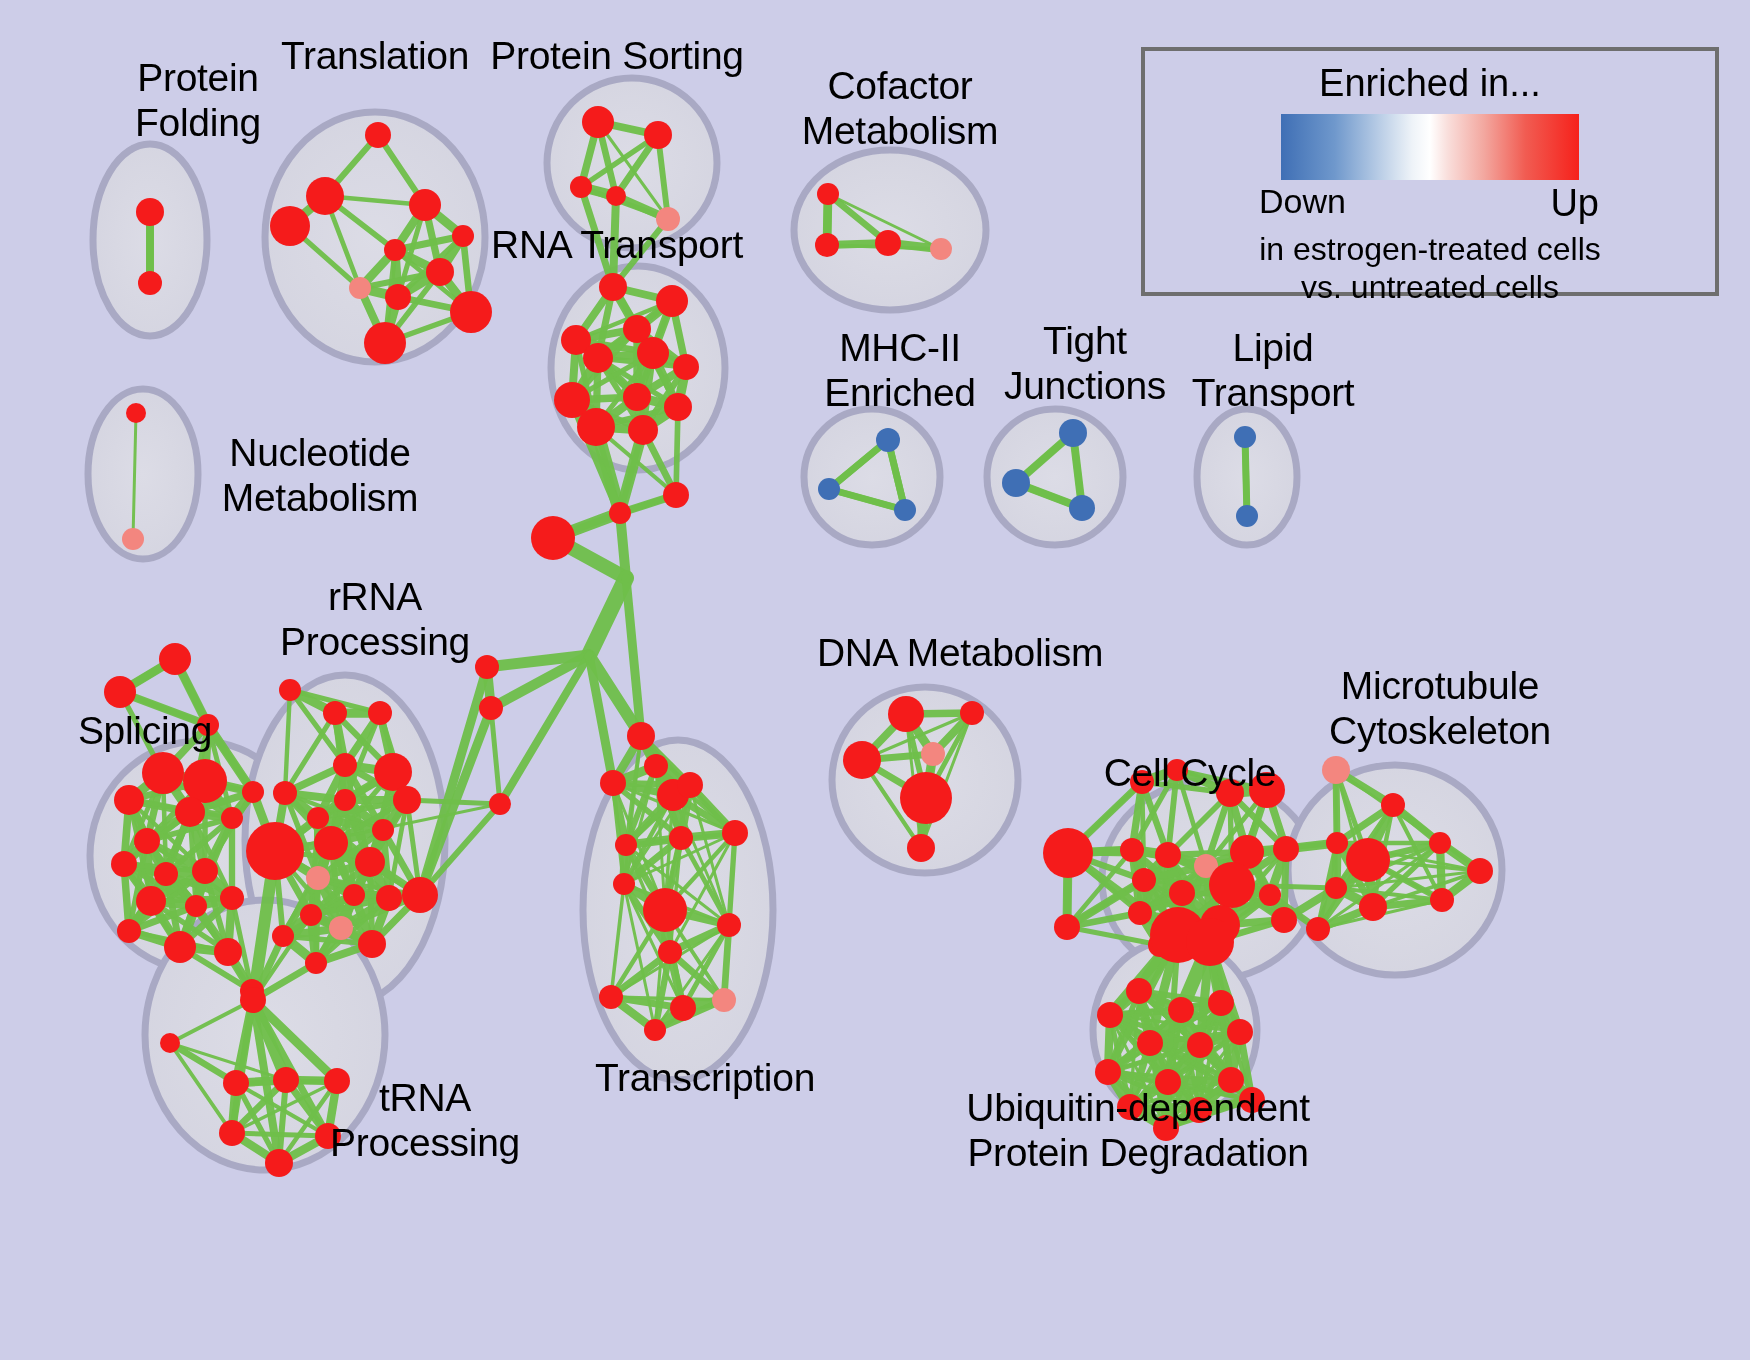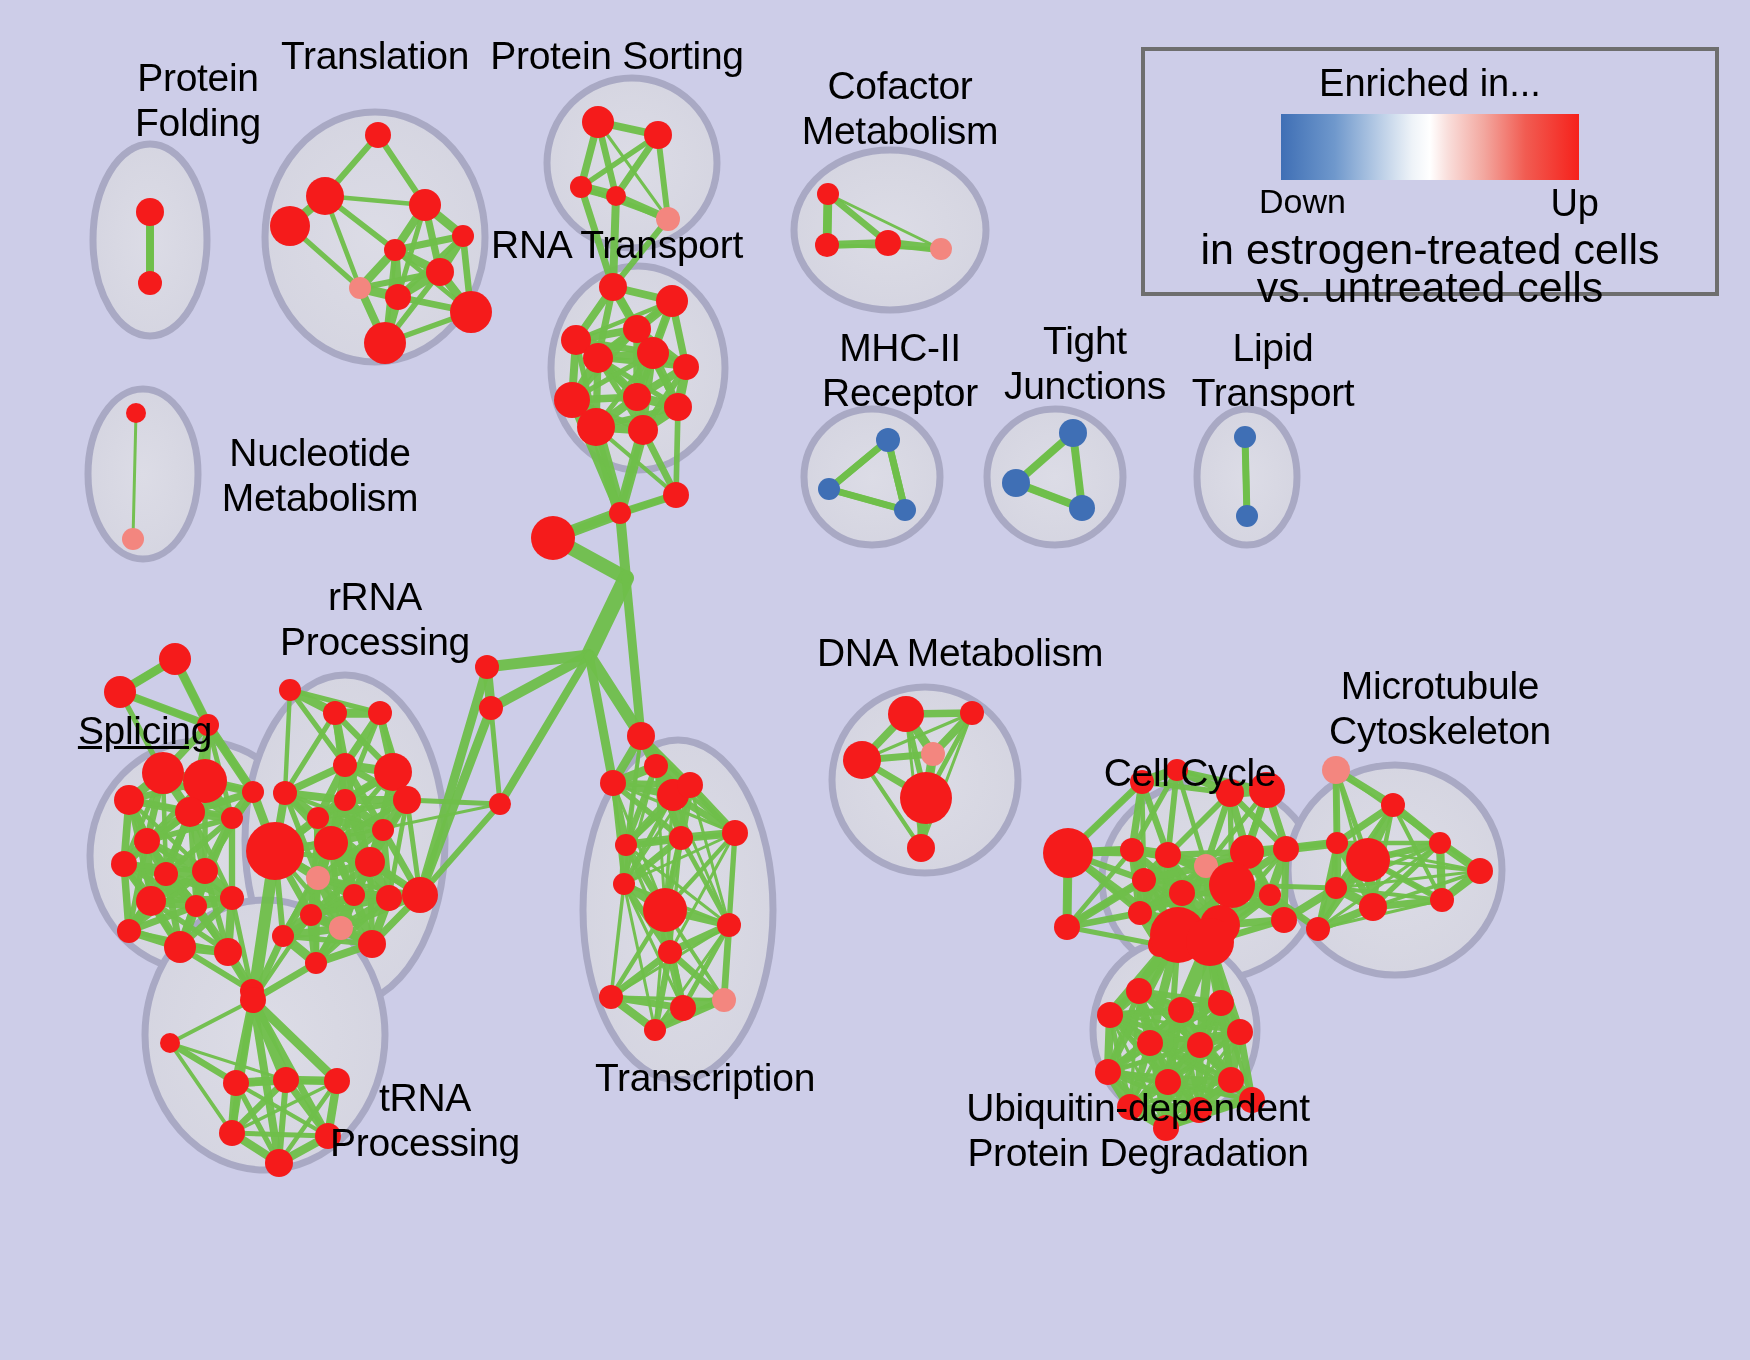--- a/index.html
+++ b/index.html
@@ -48,21 +48,21 @@
   }
   #legend-ends{
     position:relative;
     width:330px;margin:2px auto 0 auto;
     height:46px;
   }
   #legend-down{position:absolute;left:-6px;top:0;font-size:34px;}
   #legend-up{position:absolute;right:-4px;top:0;font-size:38px;}
   #legend-sub{
     text-align:center;
-    font-size:43px;
+    font-size:32px;
     line-height:38px;
     color:#000;
     margin-top:2px;
     white-space:pre-line;
   }
 </style>
 </head>
 <body>
 
 <div id="stage">
@@ -1005,26 +1005,26 @@
       <div class="clabel" style="left: 83px; top: 55px; width: 230px; text-align: center;">Protein
 Folding</div>
       <div class="clabel" style="left: 240px; top: 33px; width: 270px;">Translation</div>
       <div class="clabel" style="left: 452px; top: 33px; width: 330px;">Protein Sorting</div>
       <div class="clabel" style="left: 452px; top: 222px; width: 330px;">RNA Transport</div>
       <div class="clabel" style="left: 775px; top: 63px; width: 250px;">Cofactor
 Metabolism</div>
       <div class="clabel" style="left: 195px; top: 430px; width: 250px;">Nucleotide
 Metabolism</div>
       <div class="clabel" style="left: 790px; top: 325px; width: 220px;">MHC-II
-Receptor</div>
+Enriched</div>
       <div class="clabel" style="left: 975px; top: 318px; width: 220px;">Tight
 Junctions</div>
       <div class="clabel" style="left: 1163px; top: 325px; width: 220px;">Lipid
 Transport</div>
-      <div class="clabel" style="left: 55px; top: 708px; width: 180px; text-decoration: underline;">Splicing</div>
+      <div class="clabel" style="left: 55px; top: 708px; width: 180px;">Splicing</div>
       <div class="clabel" style="left: 250px; top: 574px; width: 250px;">rRNA
 Processing</div>
       <div class="clabel" style="left: 300px; top: 1075px; width: 250px;">tRNA
 Processing</div>
       <div class="clabel" style="left: 565px; top: 1055px; width: 280px;">Transcription</div>
       <div class="clabel" style="left: 800px; top: 630px; width: 320px;">DNA Metabolism</div>
       <div class="clabel" style="left: 1075px; top: 750px; width: 230px;">Cell Cycle</div>
       <div class="clabel" style="left: 1290px; top: 663px; width: 300px;">Microtubule
 Cytoskeleton</div>
       <div class="clabel" style="left: 958px; top: 1085px; width: 360px;">Ubiquitin-dependent

